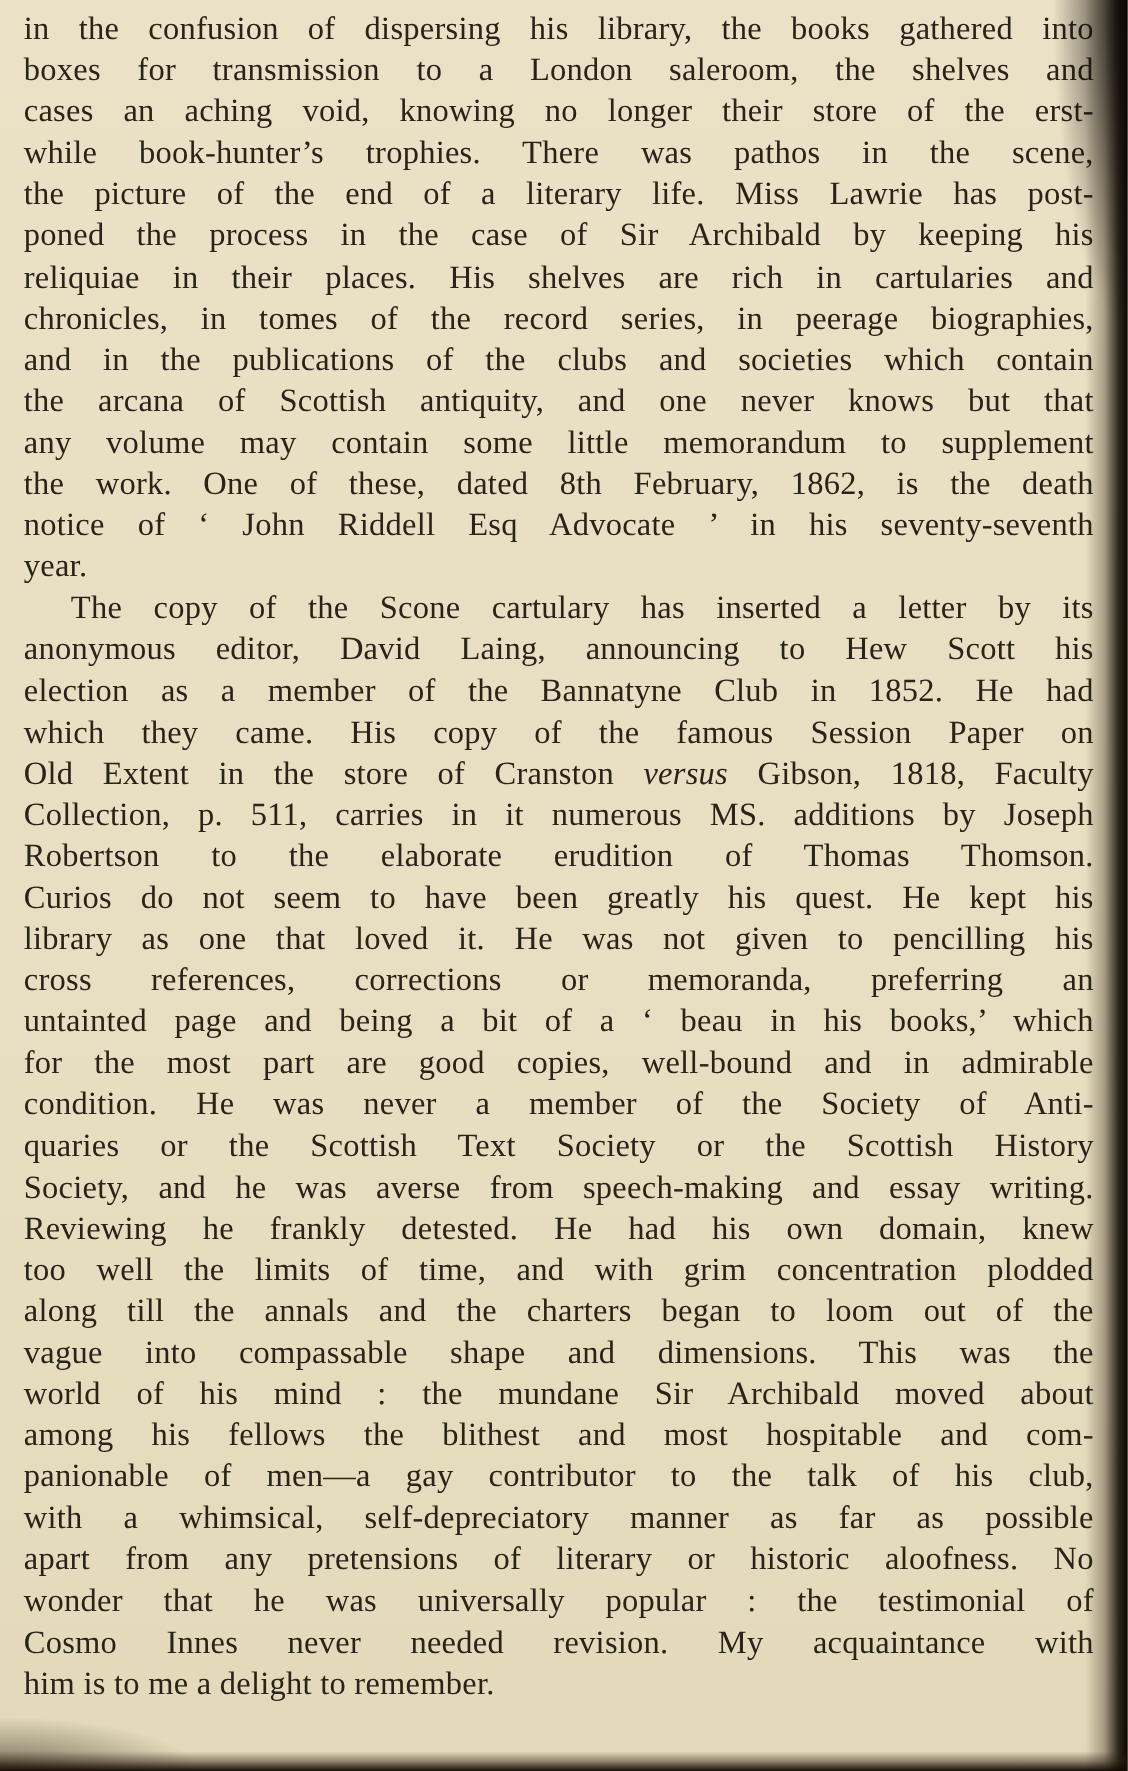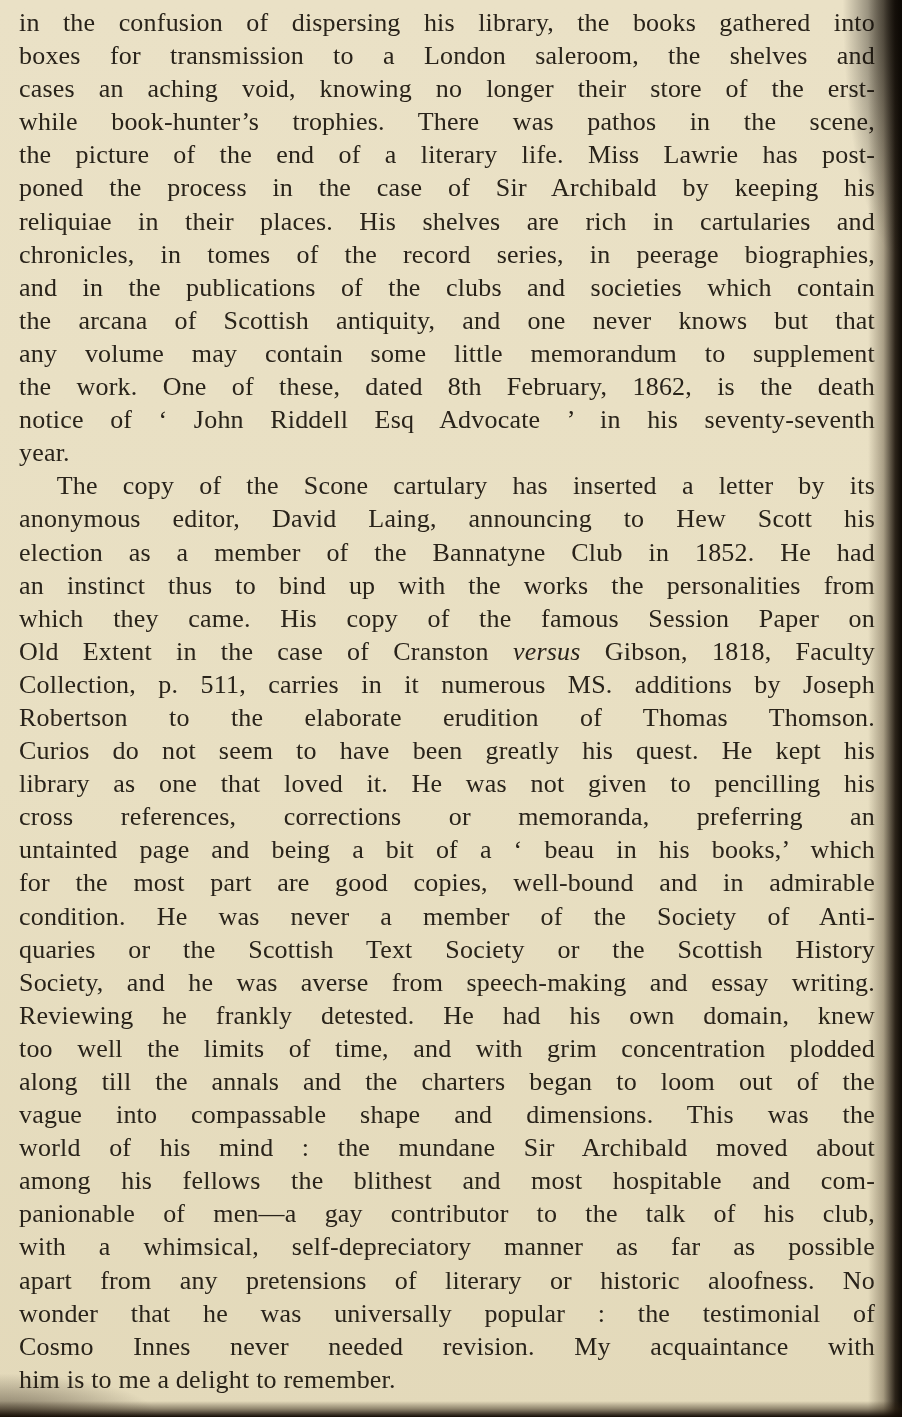--- a/index.html
+++ b/index.html
@@ -111,23 +111,22 @@
       <span class="line">any volume may contain some little memorandum to supplement</span>
       <span class="line">the work.  One of these, dated 8th February, 1862, is the death</span>
       <span class="line">notice of ‘ John Riddell Esq Advocate ’ in his seventy-seventh</span>
       <span class="line last">year.</span>
     </p>
 
     <p class="para indent">
       <span class="line">The copy of the Scone cartulary has inserted a letter by its</span>
       <span class="line">anonymous editor, David Laing, announcing to Hew Scott his</span>
       <span class="line">election as a member of the Bannatyne Club in 1852.  He had</span>
-      <span class="line">an instinct thus to bind up with the works the personalities from</span>
       <span class="line">which they came.  His copy of the famous Session Paper on</span>
-      <span class="line"><span>Old Extent in the case of Cranston </span><em>versus</em><span> Gibson, 1818, Faculty</span></span>
+      <span class="line"><span>Old Extent in the store of Cranston </span><em>versus</em><span> Gibson, 1818, Faculty</span></span>
       <span class="line">Collection, p. 511, carries in it numerous MS. additions by Joseph</span>
       <span class="line">Robertson to the elaborate erudition of Thomas Thomson.</span>
       <span class="line">Curios do not seem to have been greatly his quest.  He kept his</span>
       <span class="line">library as one that loved it.  He was not given to pencilling his</span>
       <span class="line">cross references, corrections or memoranda, preferring an</span>
       <span class="line">untainted page and being a bit of a ‘ beau in his books,’ which</span>
       <span class="line">for the most part are good copies, well-bound and in admirable</span>
       <span class="line">condition.  He was never a member of the Society of Anti-</span>
       <span class="line">quaries or the Scottish Text Society or the Scottish History</span>
       <span class="line">Society, and he was averse from speech-making and essay writing.</span>

